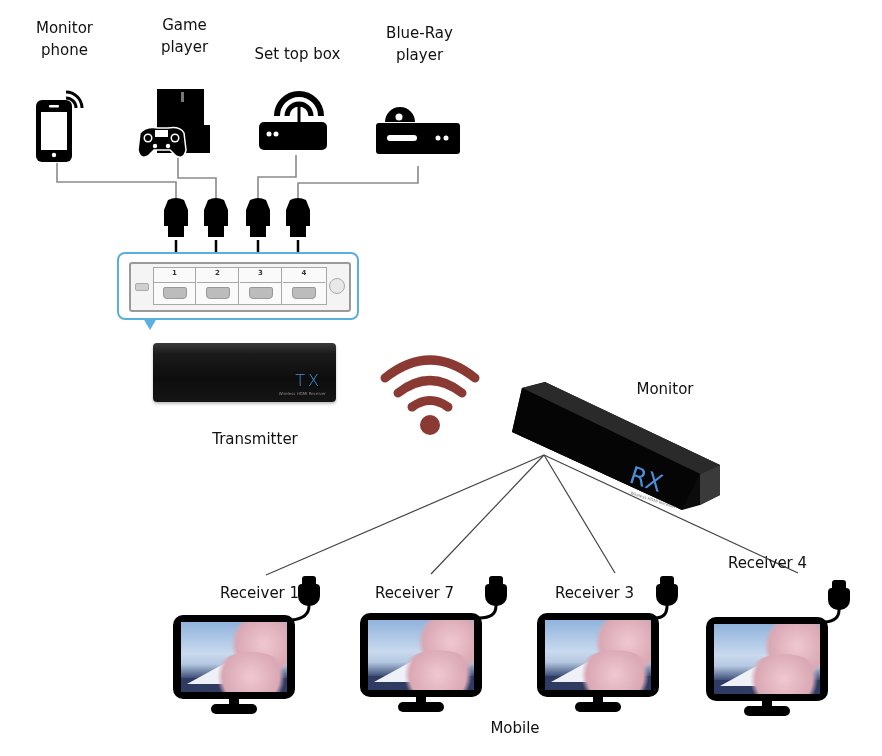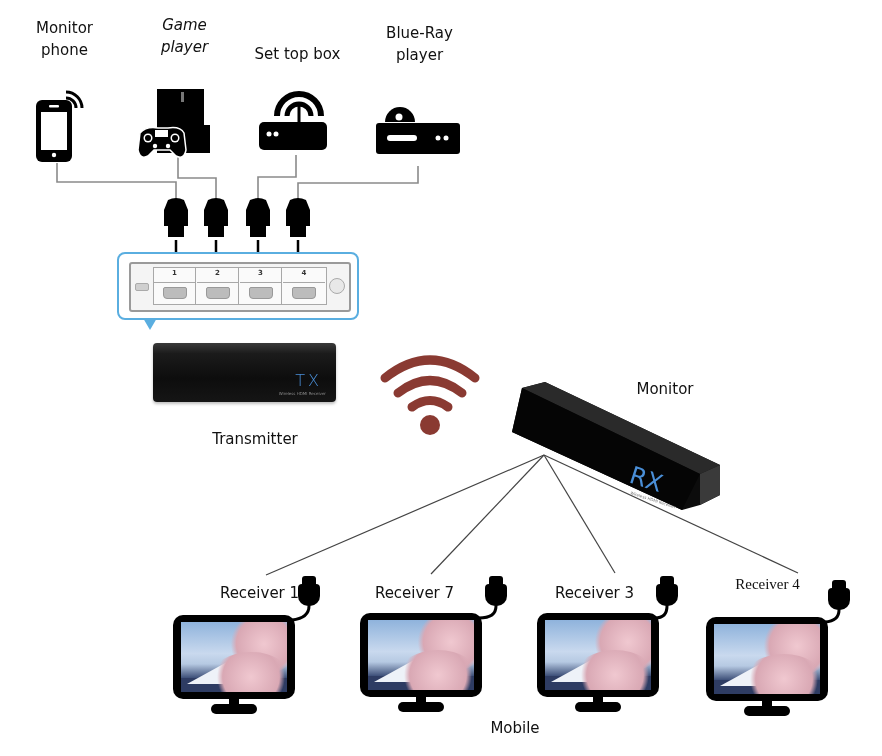--- a/index.html
+++ b/index.html
@@ -62,21 +62,21 @@
   <g fill="none" stroke="#444" stroke-width="1.2">
     <line x1="544" y1="455" x2="266" y2="575"></line>
     <line x1="544" y1="455" x2="431" y2="574"></line>
     <line x1="544" y1="455" x2="615" y2="573"></line>
     <line x1="544" y1="455" x2="798" y2="573"></line>
   </g>
 </svg>
 
 <div class="label" style="left:22px; top:17px; width:85px;">Monitor
 phone</div>
-<div class="label" style="left:142px; top:14px; width:85px;font-style:italic;">Game
+<div class="label" style="left:142px; top:14px; width:85px;">Game
 player</div>
 <div class="label" style="left:245px; top:31px; width:105px;margin-top:12px;">Set top box</div>
 <div class="label" style="left:372px; top:22px; width:95px;">Blue-Ray
 player</div>
 
 <svg class="layer" width="882" height="756" style="pointer-events:none">
 
   <g>
     <rect x="36" y="100" width="36" height="62" rx="6" fill="#000"></rect>
     <rect x="41" y="112" width="26" height="38" fill="#fff"></rect>
@@ -197,21 +197,21 @@
     <path d="M512 432 L522 388 L700 474 L682 510 Z" fill="#050505"></path>
     <text x="628" y="482" font-family="DejaVu Sans, sans-serif" font-size="24" fill="#4a8fd8" transform="rotate(18 628 482)">RX</text>
     <text x="630" y="494" font-family="DejaVu Sans, sans-serif" font-size="4" fill="#777" transform="rotate(18 630 494)">Wireless HDMI Receiver</text>
   </g>
 </svg>
 <div class="label" style="left:620px; top:378px; width:90px;">Monitor</div>
 
 <div class="label" style="left:190px; top:582px; width:95px;margin-left:22px;">Receiver 1</div>
 <div class="label" style="left:367px; top:582px; width:95px;">Receiver 7</div>
 <div class="label" style="left:547px; top:582px; width:95px;">Receiver 3</div>
-<div class="label" style="left:720px; top:573px; width:95px;font-family:Liberation Serif, serif;">Receiver 4</div>
+<div class="label" style="left:720px; top:552px; width:95px;">Receiver 4</div>
 
 <div class="monitor" style="left:173px; top:615px;">
   <div class="mon-frame">
       <div class="mon-screen">
     <div class="mon-mountain-base"></div>
         <div class="mon-mountain"></div>
     <div class="mon-blossom" style="left:48px; top:-8px; width:70px; height:60px;"></div>
     <div class="mon-blossom" style="left:30px; top:30px; width:80px; height:50px;"></div>
   </div>
     </div>

